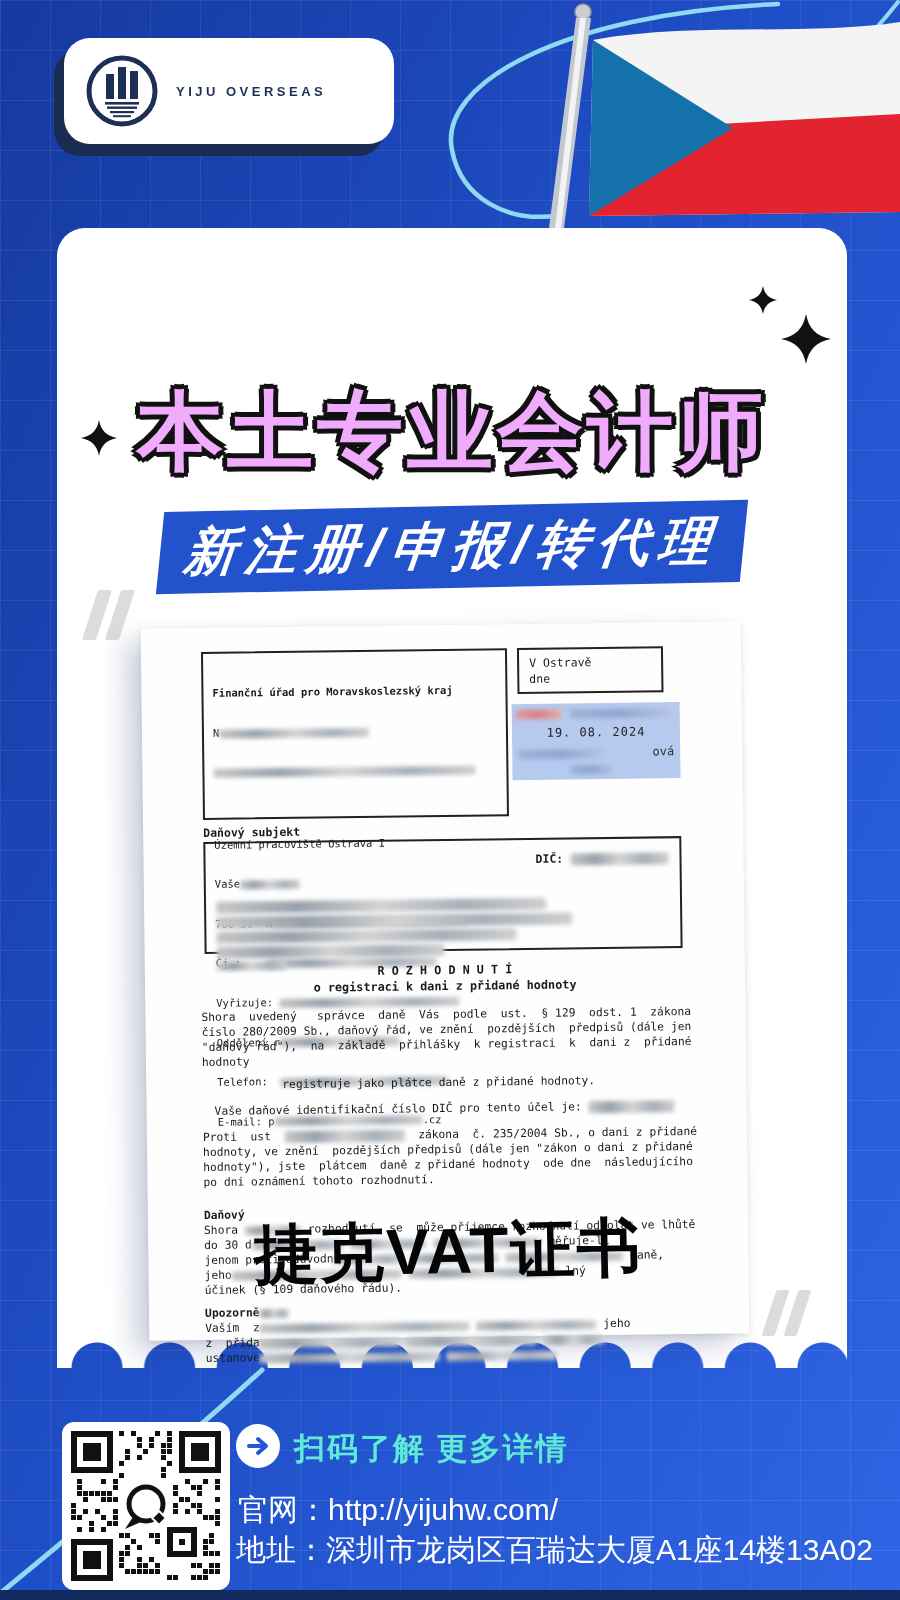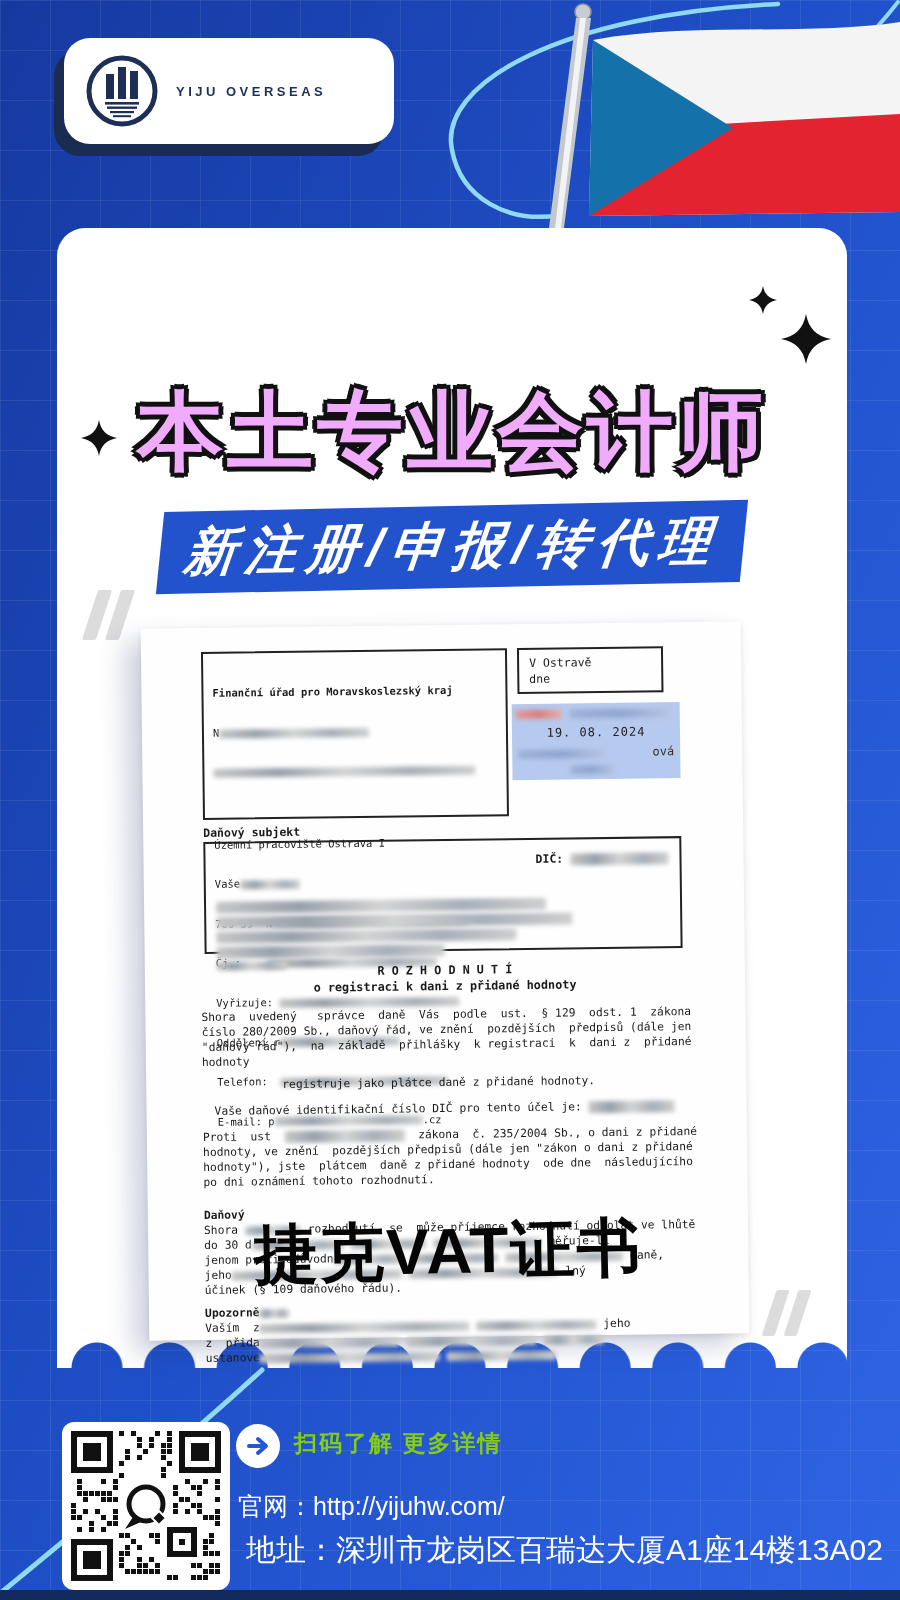--- a/index.html
+++ b/index.html
@@ -103,23 +103,23 @@
       filter:blur(2.2px);}
   .rd.tall{height:12px;}
   .rd.red{background:linear-gradient(90deg,#e59a9a,#d87f7f,#e8b0a8);}
   .rd.blue{background:linear-gradient(90deg,#9fb3d8,#8fa6cf,#b5c4e2);}
 
   
   .qr-wrap{left:62px;top:1422px;width:168px;height:168px;background:#fff;border-radius:12px;z-index:3;
            display:flex;align-items:center;justify-content:center;}
   .arrow-chip{left:236px;top:1424px;width:44px;height:44px;border-radius:50%;background:#fff;z-index:3;
               display:flex;align-items:center;justify-content:center;}
-  .scan-text{left:294px;top:1428px;font-size:23px;font-weight:900;color:#84cc16;letter-spacing:2px;z-index:3;}
-  .site-row{left:238px;top:1490px;font-size:25px;color:#fff;z-index:3;font-weight:500;}
-  .addr-row{left:246px;top:1530px;font-size:30px;color:#fff;z-index:3;font-weight:500;}
+  .scan-text{left:294px;top:1428px;font-size:31px;font-weight:900;color:#5eead4;letter-spacing:2px;z-index:3;}
+  .site-row{left:238px;top:1490px;font-size:30px;color:#fff;z-index:3;font-weight:500;}
+  .addr-row{left:236px;top:1530px;font-size:30px;color:#fff;z-index:3;font-weight:500;}
   .bottom-strip{left:0;bottom:0;width:900px;height:10px;background:#132a5e;z-index:5;}
 </style>
 </head>
 <body>
 
 <svg id="deco-svg" width="900" height="1600" viewBox="0 0 900 1600">
   <path d="M778 4 C560 14 438 84 452 150 C461 198 507 224 562 215" fill="none" stroke="#8fd9f2" stroke-width="4.5" stroke-linecap="round"></path>
   <path d="M846 60 C866 40 884 20 898 2" fill="none" stroke="#8fd9f2" stroke-width="4" stroke-linecap="round"></path>
   <path d="M-8 1600 C80 1528 190 1436 262 1370" fill="none" stroke="#8fd9f2" stroke-width="5" stroke-linecap="round"></path>
 </svg>

